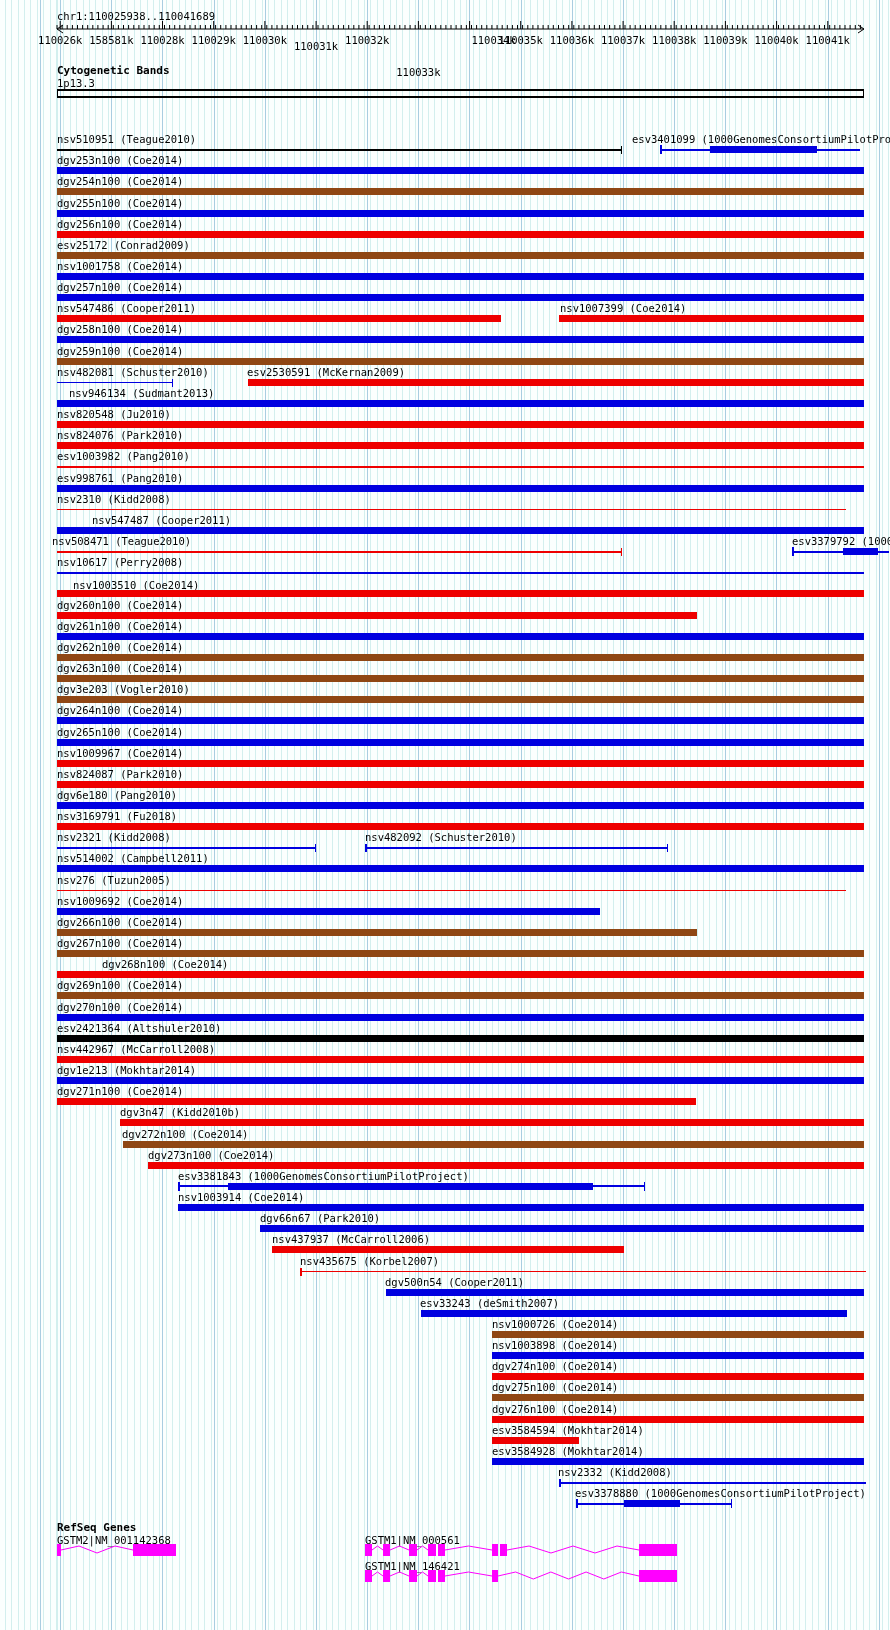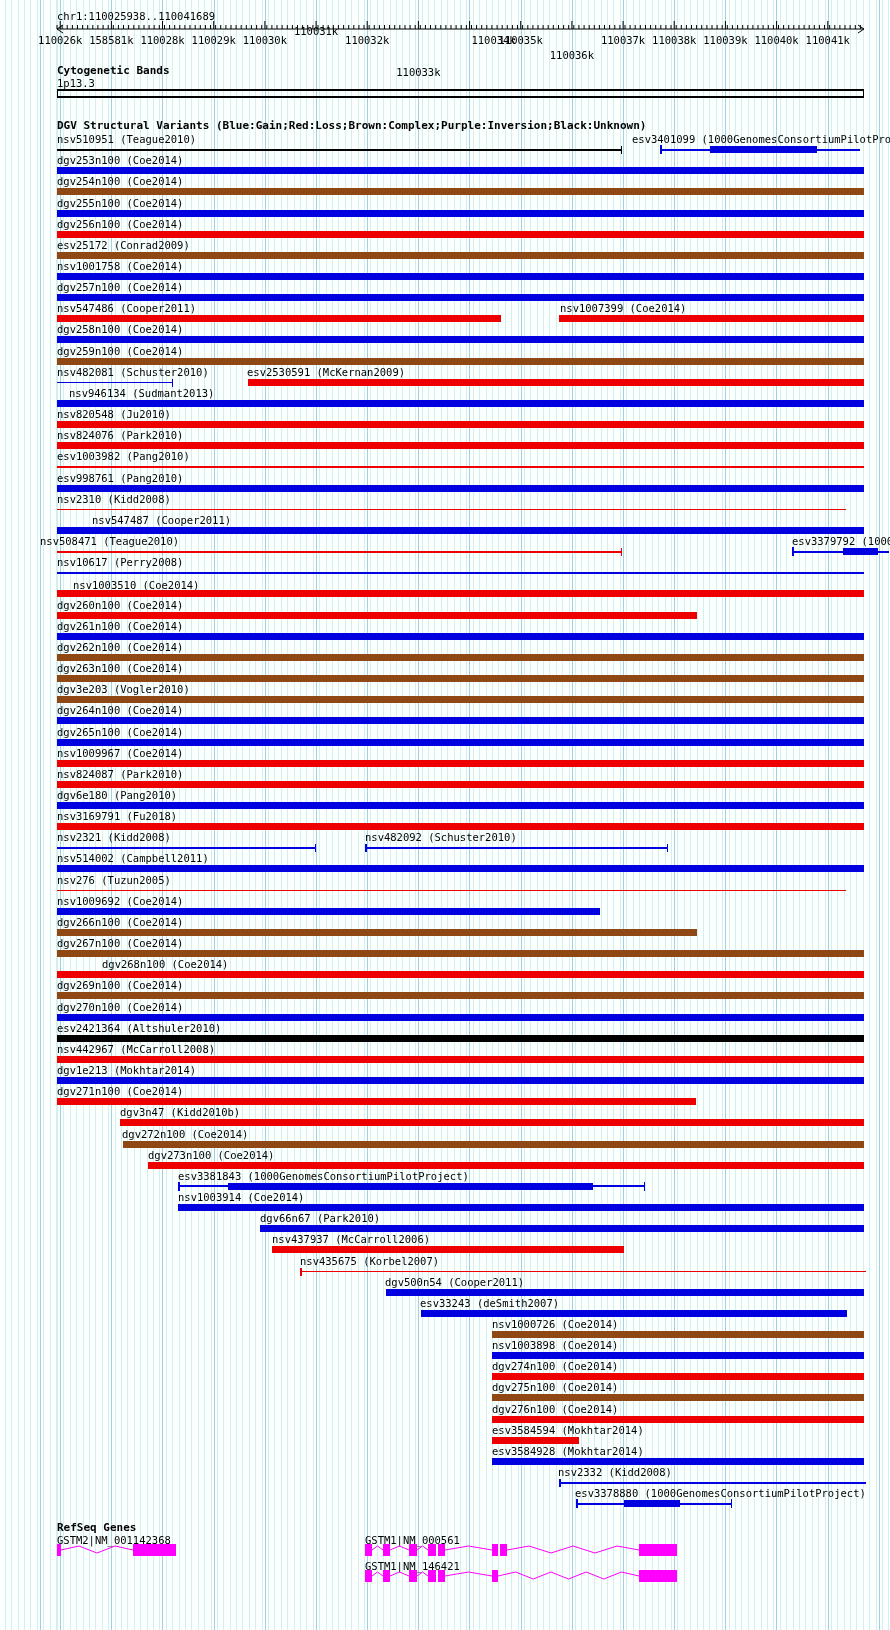--- a/index.html
+++ b/index.html
@@ -31,21 +31,20 @@
 
   <svg id="ruler" class="abs" style="left:0; top:20px;" width="890" height="16">
       <path d="M57,9 H864 M57,9 l6,-4 M57,9 l6,4 M864,9 l-6,-4 M864,9 l-6,4 M57.0,9 V5 M62.1,9 V5 M67.2,9 V5 M72.4,9 V5 M77.5,9 V5 M82.6,9 V5 M87.7,9 V5 M92.8,9 V5 M97.9,9 V5 M103.1,9 V5 M108.2,9 V5 M113.3,9 V5 M118.4,9 V5 M123.5,9 V5 M128.6,9 V5 M133.8,9 V5 M138.9,9 V5 M144.0,9 V5 M149.1,9 V5 M154.2,9 V5 M159.3,9 V5 M164.5,9 V5 M169.6,9 V5 M174.7,9 V5 M179.8,9 V5 M184.9,9 V5 M190.0,9 V5 M195.2,9 V5 M200.3,9 V5 M205.4,9 V5 M210.5,9 V5 M215.6,9 V5 M220.7,9 V5 M225.9,9 V5 M231.0,9 V5 M236.1,9 V5 M241.2,9 V5 M246.3,9 V5 M251.4,9 V5 M256.6,9 V5 M261.7,9 V5 M266.8,9 V5 M271.9,9 V5 M277.0,9 V5 M282.1,9 V5 M287.3,9 V5 M292.4,9 V5 M297.5,9 V5 M302.6,9 V5 M307.7,9 V5 M312.9,9 V5 M318.0,9 V5 M323.1,9 V5 M328.2,9 V5 M333.3,9 V5 M338.4,9 V5 M343.6,9 V5 M348.7,9 V5 M353.8,9 V5 M358.9,9 V5 M364.0,9 V5 M369.1,9 V5 M374.3,9 V5 M379.4,9 V5 M384.5,9 V5 M389.6,9 V5 M394.7,9 V5 M399.8,9 V5 M405.0,9 V5 M410.1,9 V5 M415.2,9 V5 M420.3,9 V5 M425.4,9 V5 M430.5,9 V5 M435.7,9 V5 M440.8,9 V5 M445.9,9 V5 M451.0,9 V5 M456.1,9 V5 M461.2,9 V5 M466.4,9 V5 M471.5,9 V5 M476.6,9 V5 M481.7,9 V5 M486.8,9 V5 M491.9,9 V5 M497.1,9 V5 M502.2,9 V5 M507.3,9 V5 M512.4,9 V5 M517.5,9 V5 M522.6,9 V5 M527.8,9 V5 M532.9,9 V5 M538.0,9 V5 M543.1,9 V5 M548.2,9 V5 M553.3,9 V5 M558.5,9 V5 M563.6,9 V5 M568.7,9 V5 M573.8,9 V5 M578.9,9 V5 M584.1,9 V5 M589.2,9 V5 M594.3,9 V5 M599.4,9 V5 M604.5,9 V5 M609.6,9 V5 M614.8,9 V5 M619.9,9 V5 M625.0,9 V5 M630.1,9 V5 M635.2,9 V5 M640.3,9 V5 M645.5,9 V5 M650.6,9 V5 M655.7,9 V5 M660.8,9 V5 M665.9,9 V5 M671.0,9 V5 M676.2,9 V5 M681.3,9 V5 M686.4,9 V5 M691.5,9 V5 M696.6,9 V5 M701.7,9 V5 M706.9,9 V5 M712.0,9 V5 M717.1,9 V5 M722.2,9 V5 M727.3,9 V5 M732.4,9 V5 M737.6,9 V5 M742.7,9 V5 M747.8,9 V5 M752.9,9 V5 M758.0,9 V5 M763.1,9 V5 M768.3,9 V5 M773.4,9 V5 M778.5,9 V5 M783.6,9 V5 M788.7,9 V5 M793.8,9 V5 M799.0,9 V5 M804.1,9 V5 M809.2,9 V5 M814.3,9 V5 M819.4,9 V5 M824.5,9 V5 M829.7,9 V5 M834.8,9 V5 M839.9,9 V5 M845.0,9 V5 M850.1,9 V5 M855.3,9 V5 M860.4,9 V5 M60.2,9 V1 M111.4,9 V1 M162.5,9 V1 M213.7,9 V1 M264.9,9 V1 M316.1,9 V1 M367.2,9 V1 M418.4,9 V1 M469.6,9 V1 M520.7,9 V1 M571.9,9 V1 M623.1,9 V1 M674.2,9 V1 M725.4,9 V1 M776.6,9 V1 M827.8,9 V1" stroke="#000" fill="none"></path>
     </svg>
   <div id="tick-row"></div>
 
   <div class="lbl bold" style="left:57px; top:65px;">Cytogenetic Bands</div>
   <div class="lbl" style="left:57px; top:78px;">1p13.3</div>
   <div id="cytoband-bar" style="left:57px; top:89px; width:807px; height:9px;"></div>
 
-  <div class="lbl bold" style="left:57px; top:120px;">DGV Structural Variants (Blue:Gain;Red:Loss;Brown:Complex;Purple:Inversion;Black:Unknown)</div>
 
   <div id="variant-rows"></div>
 
   <div class="lbl bold" style="left:57px; top:1522px;">RefSeq Genes</div>
   <div id="genes"></div>
 
   <svg id="overlay" width="890" height="1630">
       <path d="M61,1550 L79.0,1546 L97.0,1553 L115.0,1546 L133,1550" stroke="#FF00FF" fill="none"></path>
       <path d="M372,1550 L377.5,1546 L383,1550" stroke="#FF00FF" fill="none"></path>
       <path d="M390,1550 L399.5,1546 L409,1550" stroke="#FF00FF" fill="none"></path>
@@ -56,26 +55,26 @@
       <path d="M390,1576 L399.5,1572 L409,1576" stroke="#FF00FF" fill="none"></path>
       <path d="M417,1576 L422.5,1572 L428,1576" stroke="#FF00FF" fill="none"></path>
       <path d="M445,1576 L468.5,1572 L492,1576" stroke="#FF00FF" fill="none"></path>
       <path d="M498,1576 L515.6,1572 L533.3,1579 L550.9,1572 L568.5,1579 L586.1,1572 L603.8,1579 L621.4,1572 L639,1576" stroke="#FF00FF" fill="none"></path>
     </svg>
 <div class="tick-label" style="left: 60.2px; top: 35px;">110026k</div>
     <div class="tick-label" style="left: 111.37px; top: 35px;">158581k</div>
     <div class="tick-label" style="left: 162.54px; top: 35px;">110028k</div>
     <div class="tick-label" style="left: 213.71px; top: 35px;">110029k</div>
     <div class="tick-label" style="left: 264.88px; top: 35px;">110030k</div>
-    <div class="tick-label" style="left: 316.05px; top: 26px;">110031k</div>
+    <div class="tick-label" style="left: 316.05px; top: 41px;">110031k</div>
     <div class="tick-label" style="left: 367.22px; top: 35px;">110032k</div>
     <div class="tick-label" style="left: 418.39px; top: 35px; margin-top: 32px;">110033k</div>
     <div class="tick-label" style="left: 469.56px; top: 35px; padding-left: 48px;">110034k</div>
     <div class="tick-label" style="left: 520.73px; top: 35px;">110035k</div>
-    <div class="tick-label" style="left: 571.9px; top: 50px;">110036k</div>
+    <div class="tick-label" style="left: 571.9px; top: 35px;">110036k</div>
     <div class="tick-label" style="left: 623.07px; top: 35px;">110037k</div>
     <div class="tick-label" style="left: 674.24px; top: 35px;">110038k</div>
     <div class="tick-label" style="left: 725.41px; top: 35px;">110039k</div>
     <div class="tick-label" style="left: 776.58px; top: 35px;">110040k</div>
     <div class="tick-label" style="left: 827.75px; top: 35px;">110041k</div>
     <div style="position: absolute; left: 57px; top: 134px; white-space: pre; line-height: 11px;">nsv510951 (Teague2010)</div>
     <div style="position: absolute; left: 57px; top: 149px; width: 565px; height: 1.5px; background: rgb(0, 0, 0);"></div>
     <div style="position: absolute; left: 620.5px; top: 146px; width: 1.5px; height: 8px; background: rgb(0, 0, 0);"></div>
     <div style="position: absolute; left: 632px; top: 134px; white-space: pre; line-height: 11px;">esv3401099 (1000GenomesConsortiumPilotProject)</div>
     <div style="position: absolute; left: 660px; top: 148.5px; width: 200px; height: 2px; background: rgb(0, 0, 224);"></div>
@@ -115,21 +114,21 @@
     <div style="position: absolute; left: 57px; top: 430.2px; white-space: pre; line-height: 11px;">nsv824076 (Park2010)</div>
     <div style="position: absolute; left: 57px; top: 442.2px; width: 807px; height: 7px; background: rgb(238, 0, 0);"></div>
     <div style="position: absolute; left: 57px; top: 451.4px; white-space: pre; line-height: 11px;">esv1003982 (Pang2010)</div>
     <div style="position: absolute; left: 57px; top: 466.4px; width: 807px; height: 1.5px; background: rgb(238, 0, 0);"></div>
     <div style="position: absolute; left: 57px; top: 472.6px; white-space: pre; line-height: 11px;">esv998761 (Pang2010)</div>
     <div style="position: absolute; left: 57px; top: 484.6px; width: 807px; height: 7px; background: rgb(0, 0, 224);"></div>
     <div style="position: absolute; left: 57px; top: 493.7px; white-space: pre; line-height: 11px;">nsv2310 (Kidd2008)</div>
     <div style="position: absolute; left: 57px; top: 508.7px; width: 789px; height: 1.5px; background: rgb(238, 0, 0);"></div>
     <div style="position: absolute; left: 57px; top: 514.9px; white-space: pre; line-height: 11px; margin-left: 35px;">nsv547487 (Cooper2011)</div>
     <div style="position: absolute; left: 57px; top: 526.9px; width: 807px; height: 7px; background: rgb(0, 0, 224);"></div>
-    <div style="position: absolute; left: 40px; top: 536px; white-space: pre; line-height: 11px;">nsv508471 (Teague2010)</div>
+    <div style="position: absolute; left: 52px; top: 536px; white-space: pre; line-height: 11px;">nsv508471 (Teague2010)</div>
     <div style="position: absolute; left: 57px; top: 551px; width: 565px; height: 1.5px; background: rgb(238, 0, 0);"></div>
     <div style="position: absolute; left: 620.5px; top: 548px; width: 1.5px; height: 8px; background: rgb(238, 0, 0);"></div>
     <div style="position: absolute; left: 792px; top: 536px; white-space: pre; line-height: 11px;">esv3379792 (1000GenomesConsortiumPilotProject)</div>
     <div style="position: absolute; left: 792px; top: 550.5px; width: 97px; height: 2px; background: rgb(0, 0, 224);"></div>
     <div style="position: absolute; left: 843px; top: 548px; width: 35px; height: 7px; background: rgb(0, 0, 224);"></div>
     <div style="position: absolute; left: 792px; top: 547px; width: 1.5px; height: 9px; background: rgb(0, 0, 224);"></div>
     <div style="position: absolute; left: 57px; top: 557.2px; white-space: pre; line-height: 11px;">nsv10617 (Perry2008)</div>
     <div style="position: absolute; left: 57px; top: 572.2px; width: 807px; height: 1.5px; background: rgb(0, 0, 224);"></div>
     <div style="position: absolute; left: 57px; top: 580px; white-space: pre; line-height: 11px; padding-left: 16px;">nsv1003510 (Coe2014)</div>
     <div style="position: absolute; left: 57px; top: 590.4px; width: 807px; height: 7px; background: rgb(238, 0, 0);"></div>

